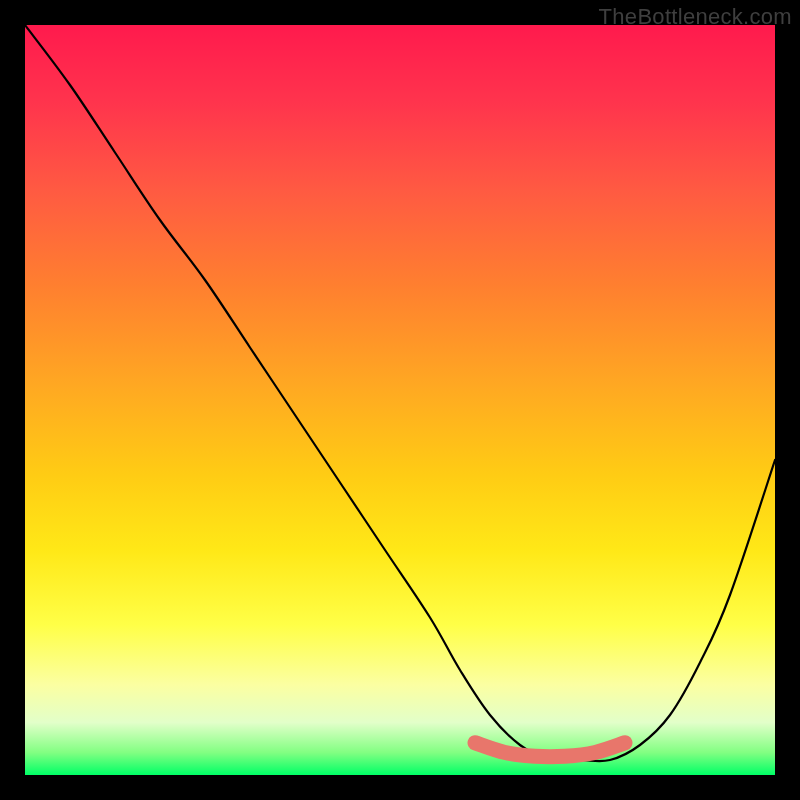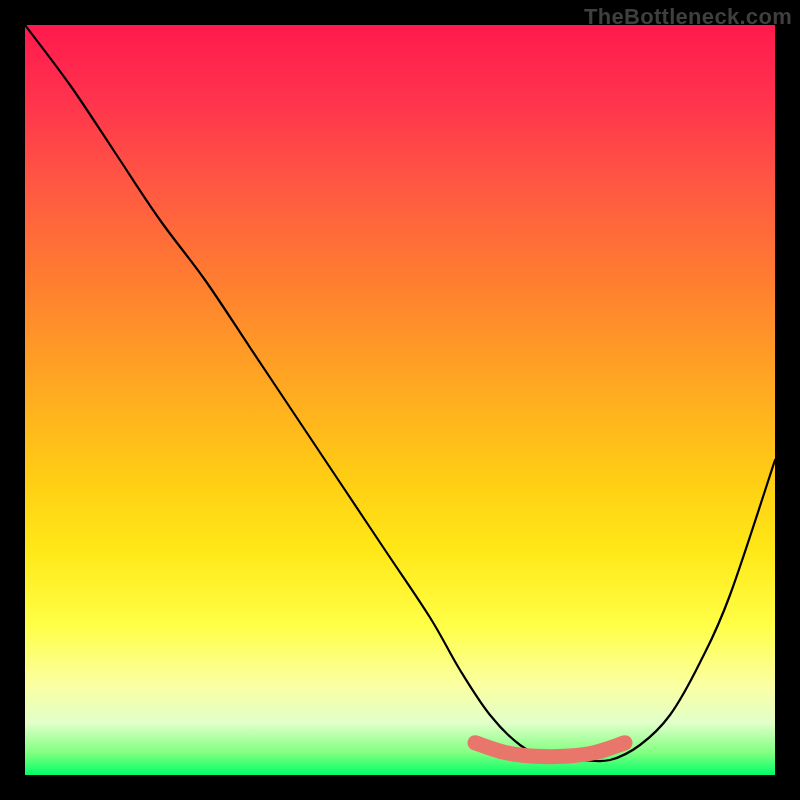--- a/index.html
+++ b/index.html
@@ -39,21 +39,21 @@
       #82ff82 97%,
       #00ff66 100%);
   }
   .watermark {
     position: absolute;
     top: 4px;
     right: 8px;
     color: #3f3f3f;
     font-family: Arial, Helvetica, sans-serif;
     font-size: 22px;
-    font-weight: bold;
+    font-weight: normal;
     letter-spacing: 0.3px;
     z-index: 10;
   }
   svg.curve {
     position: absolute;
     left: 0;
     top: 0;
     width: 750px;
     height: 750px;
     z-index: 5;

